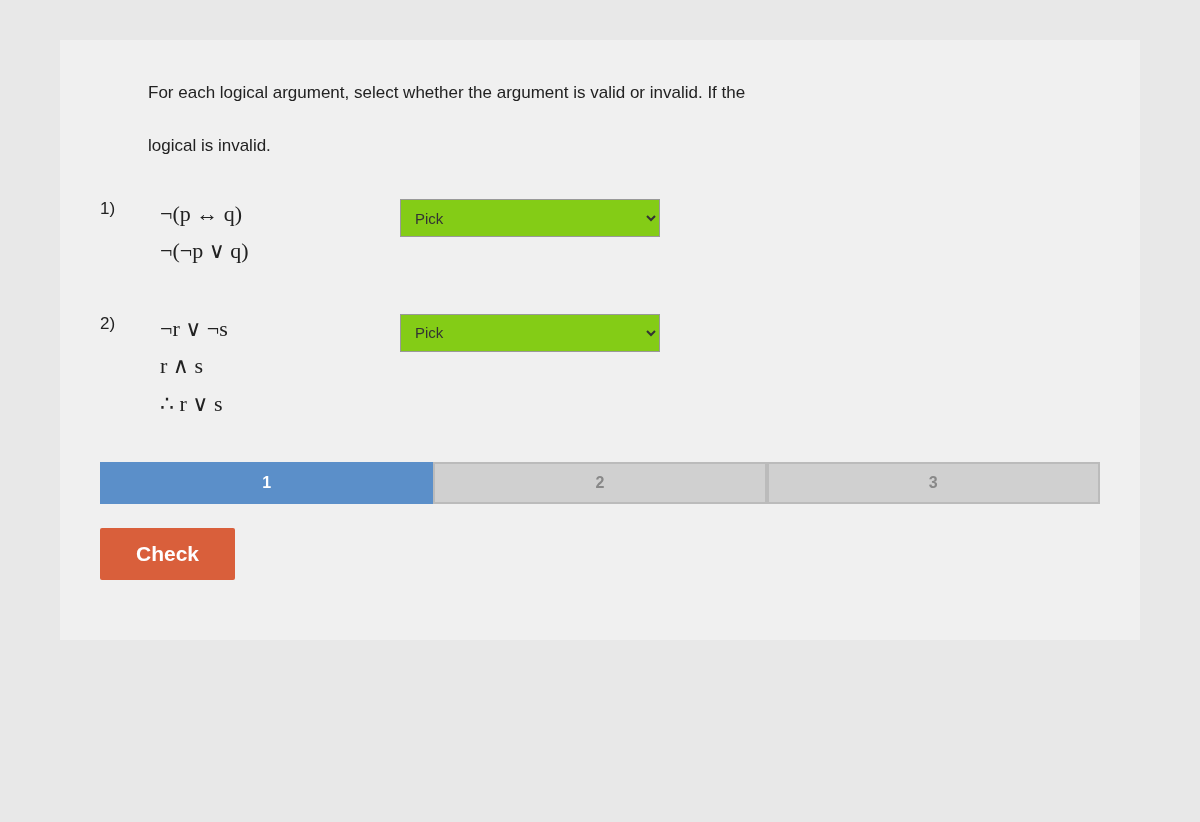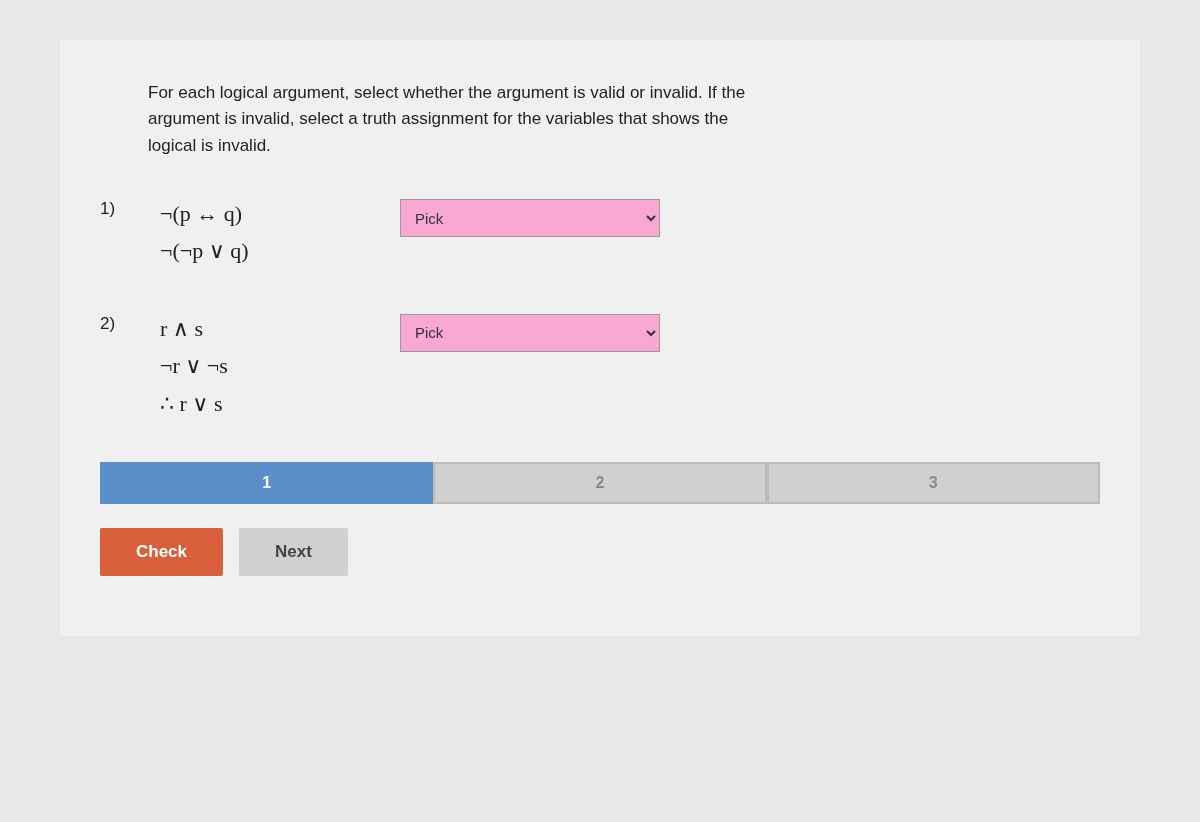--- a/index.html
+++ b/index.html
@@ -58,21 +58,21 @@
     .argument .conclusion {
       display: block;
     }
 
     .pick-select {
       margin-left: 40px;
       margin-top: 4px;
       width: 260px;
       height: 38px;
       border: 1.5px solid #999;
-      background: #f9a8d4;
+      background: #84cc16;
       font-size: 15px;
       padding: 4px 10px;
       appearance: auto;
       cursor: pointer;
       color: #333;
     }
 
     .progress-bar-row {
       display: flex;
       margin-top: 20px;
@@ -106,21 +106,21 @@
     .buttons-row {
       display: flex;
       gap: 16px;
       margin-top: 4px;
     }
 
     .btn-check {
       background-color: #d95f3b;
       color: #fff;
       border: none;
-      font-size: 17px;
+      font-size: 21px;
       padding: 14px 36px;
       cursor: pointer;
       border-radius: 2px;
       font-weight: bold;
     }
 
     .btn-next {
       background-color: #d0d0d0;
       color: #444;
       border: none;
@@ -136,42 +136,42 @@
       font-family: "Times New Roman", serif;
     }
   </style>
 </head>
 <body>
 
 <div class="container">
 
   <div class="instructions">
     <span>For each logical argument, select whether the argument is valid or invalid. If the</span><br>
-    <span>argument is invalid, select a truth assignment for the variables that shows the</span><br>
+    <br>
     <span>logical is invalid.</span>
   </div>
 
   <div class="problem">
     <div class="problem-number">1)</div>
     <div class="argument">
       <span class="premise logic-sym">¬(p ↔ q)</span>
       <span class="premise logic-sym">¬(¬p ∨ q)</span>
     </div>
     <select class="pick-select">
       <option>Pick</option>
       <option>Valid</option>
       <option>Invalid</option>
     </select>
   </div>
 
   <div class="problem">
     <div class="problem-number">2)</div>
     <div class="argument">
+      <span class="premise logic-sym">¬r ∨ ¬s</span>
       <span class="premise logic-sym">r ∧ s</span>
-      <span class="premise logic-sym">¬r ∨ ¬s</span>
       <span class="conclusion logic-sym">∴ r ∨ s</span>
     </div>
     <select class="pick-select">
       <option>Pick</option>
       <option>Valid</option>
       <option>Invalid</option>
     </select>
   </div>
 
   <div class="progress-bar-row">
@@ -181,16 +181,15 @@
     <div class="progress-segment inactive">
       <span>2</span>
     </div>
     <div class="progress-segment inactive">
       <span>3</span>
     </div>
   </div>
 
   <div class="buttons-row">
     <button class="btn-check">Check</button>
-    <button class="btn-next">Next</button>
   </div>
 
 </div>
 
 </body></html>

